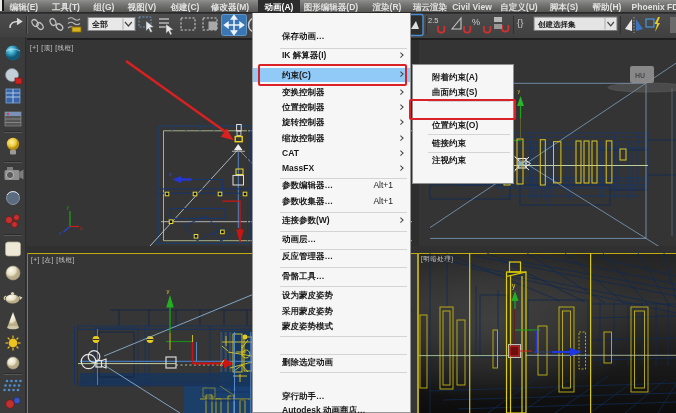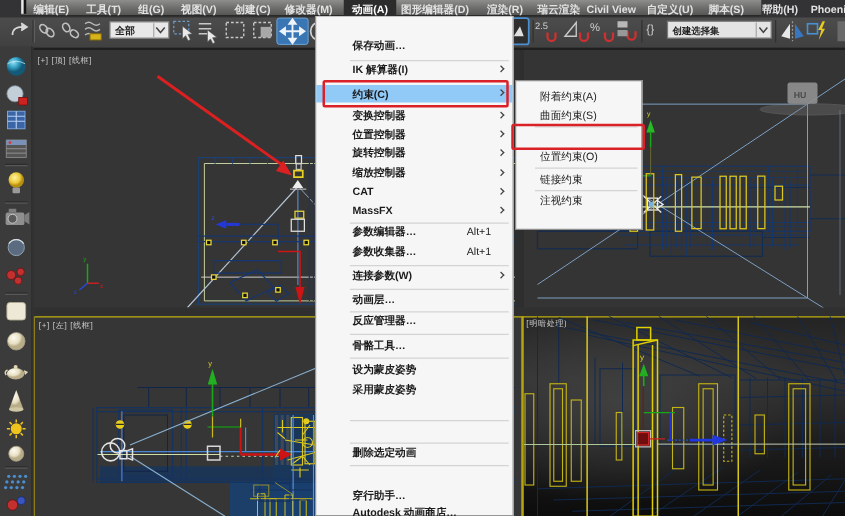--- a/index.html
+++ b/index.html
@@ -1,17 +1,17 @@
 <!DOCTYPE html>
 <html><head><meta charset="utf-8"><style>
 *{margin:0;padding:0;box-sizing:border-box}
 html,body{width:676px;height:413px;overflow:hidden}
 body{position:relative;background:#333335;font-family:"Liberation Sans",sans-serif;-webkit-font-smoothing:antialiased}
 .abs{position:absolute}
-#menubar{left:17px;top:0;width:592px;height:13px;background:linear-gradient(#8e8e8c,#6f6f6d 50%,#565654);border-bottom:1px solid #2a2a2a}
+#menubar{left:0;top:0;width:676px;height:13px;background:linear-gradient(#8e8e8c,#6f6f6d 50%,#565654);border-bottom:1px solid #2a2a2a}
 #menubar span{position:absolute;top:0;height:13px;line-height:14px;font-size:8.5px;font-weight:bold;color:#e2e2e2;transform:translateX(-50%);white-space:nowrap}
 #mhl{left:258px;top:0;width:42px;height:13px;background:#2c2c2c;transform:none !important}
 #toolbar{left:0;top:14px;width:676px;height:24px;background:linear-gradient(#4c4c4c,#404040)}
 #lbar{left:0;top:37px;width:26px;height:376px;background:#3b3b3b;border-right:1px solid #2c2c2c}
 .vp{position:absolute;overflow:hidden}
 #vpTL{left:27px;top:40px;width:385px;height:206px;background:#353535}
 #vpTR{left:419px;top:40px;width:257px;height:206px;background:#343434}
 #vpBL{left:28px;top:253px;width:389px;height:160px;background:#363636}
 #vpBR{left:419px;top:253px;width:257px;height:160px;background:radial-gradient(ellipse 200px 110px at 30% 42%,#404040,rgba(40,40,40,0) 75%),linear-gradient(#242424,#323232 32%,#1e1e1e 62%,#0c0c0c)}
 .vplab{position:absolute;font-size:6.5px;color:#c9c9c9;letter-spacing:0.5px;white-space:nowrap}
@@ -20,21 +20,21 @@
 #bordYelH{left:28px;top:252.5px;width:648px;height:1.2px;background:#c0ae10}
 #bordYelV{left:417px;top:253px;width:2px;height:160px;background:#b5a40b}
 #bordOliL{left:27px;top:253px;width:1px;height:160px;background:#8d7f13}
 #bordTDiv{left:411px;top:40px;width:8px;height:206px;background:#2e2e2e}
 #menu{left:252px;top:13px;width:159px;height:400px;background:#f6f6f6;border:1px solid #979797;border-top:none}
 .mi{position:absolute;left:0;width:157px;height:15px;line-height:15px;font-size:8.5px;font-weight:bold;color:#1b1b1b;padding-left:29px;white-space:nowrap}
 .msep{position:absolute;left:27px;width:127px;height:1px;background:#d4d4d4}
 .arr{position:absolute;right:7px;top:5.2px;width:3.6px;height:3.6px;border-top:1px solid #444;border-right:1px solid #444;transform:rotate(45deg)}
 .sc{position:absolute;right:17px;top:0;font-size:8.5px;font-weight:normal;color:#1b1b1b;padding-left:0}
 #submenu{left:412px;top:64px;width:102px;height:120px;background:#f6f6f6;border:1px solid #8f8f8f}
-.si{position:absolute;left:0;width:100px;height:15px;line-height:15px;font-size:8.5px;font-weight:normal;color:#1b1b1b;padding-left:19px;white-space:nowrap}
+.si{position:absolute;left:0;width:100px;height:15px;line-height:15px;font-size:8.5px;font-weight:bold;color:#1b1b1b;padding-left:19px;white-space:nowrap}
 .ssep{position:absolute;left:15px;width:82px;height:1px;background:#d4d4d4}
 .hl{background:#91c9f7}
 .redbox{position:absolute;border:2px solid #da2128;border-radius:2px;z-index:60}
 #rb1{left:258px;top:64px;width:149px;height:22px}
 #rb2{left:409px;top:98.5px;width:107px;height:21px}
 </style></head><body>
 <div class="abs" id="bordTop"></div>
 <div class="abs" id="bordMidH"></div>
 <div class="abs vp" id="vpTL"></div>
 <div class="abs vp" id="vpTR"></div>
@@ -554,20 +554,21 @@
  <div class="mi" style="top:200px">连接参数(W)<i class="arr"></i></div>
  <div class="msep" style="top:217.5px"></div>
  <div class="mi" style="top:218.5px">动画层…</div>
  <div class="msep" style="top:235.5px"></div>
  <div class="mi" style="top:236px">反应管理器…</div>
  <div class="msep" style="top:253.5px"></div>
  <div class="mi" style="top:255.5px">骨骼工具…</div>
  <div class="msep" style="top:273px"></div>
  <div class="mi" style="top:275px">设为蒙皮姿势</div>
  <div class="mi" style="top:290.5px">采用蒙皮姿势</div>
+ <div class="mi" style="top:305.5px">蒙皮姿势模式</div>
  <div class="msep" style="top:322.5px"></div>
  <div class="msep" style="top:341px"></div>
  <div class="mi" style="top:341.5px">删除选定动画</div>
  <div class="msep" style="top:358.5px"></div>
  <div class="mi" style="top:375.5px">穿行助手…</div>
  <div class="mi" style="top:390px">Autodesk 动画商店…</div>
 </div>
 <div class="abs" id="submenu" style="z-index:45">
  <div class="si" style="top:5px">附着约束(A)</div>
  <div class="si" style="top:19.5px">曲面约束(S)</div>

